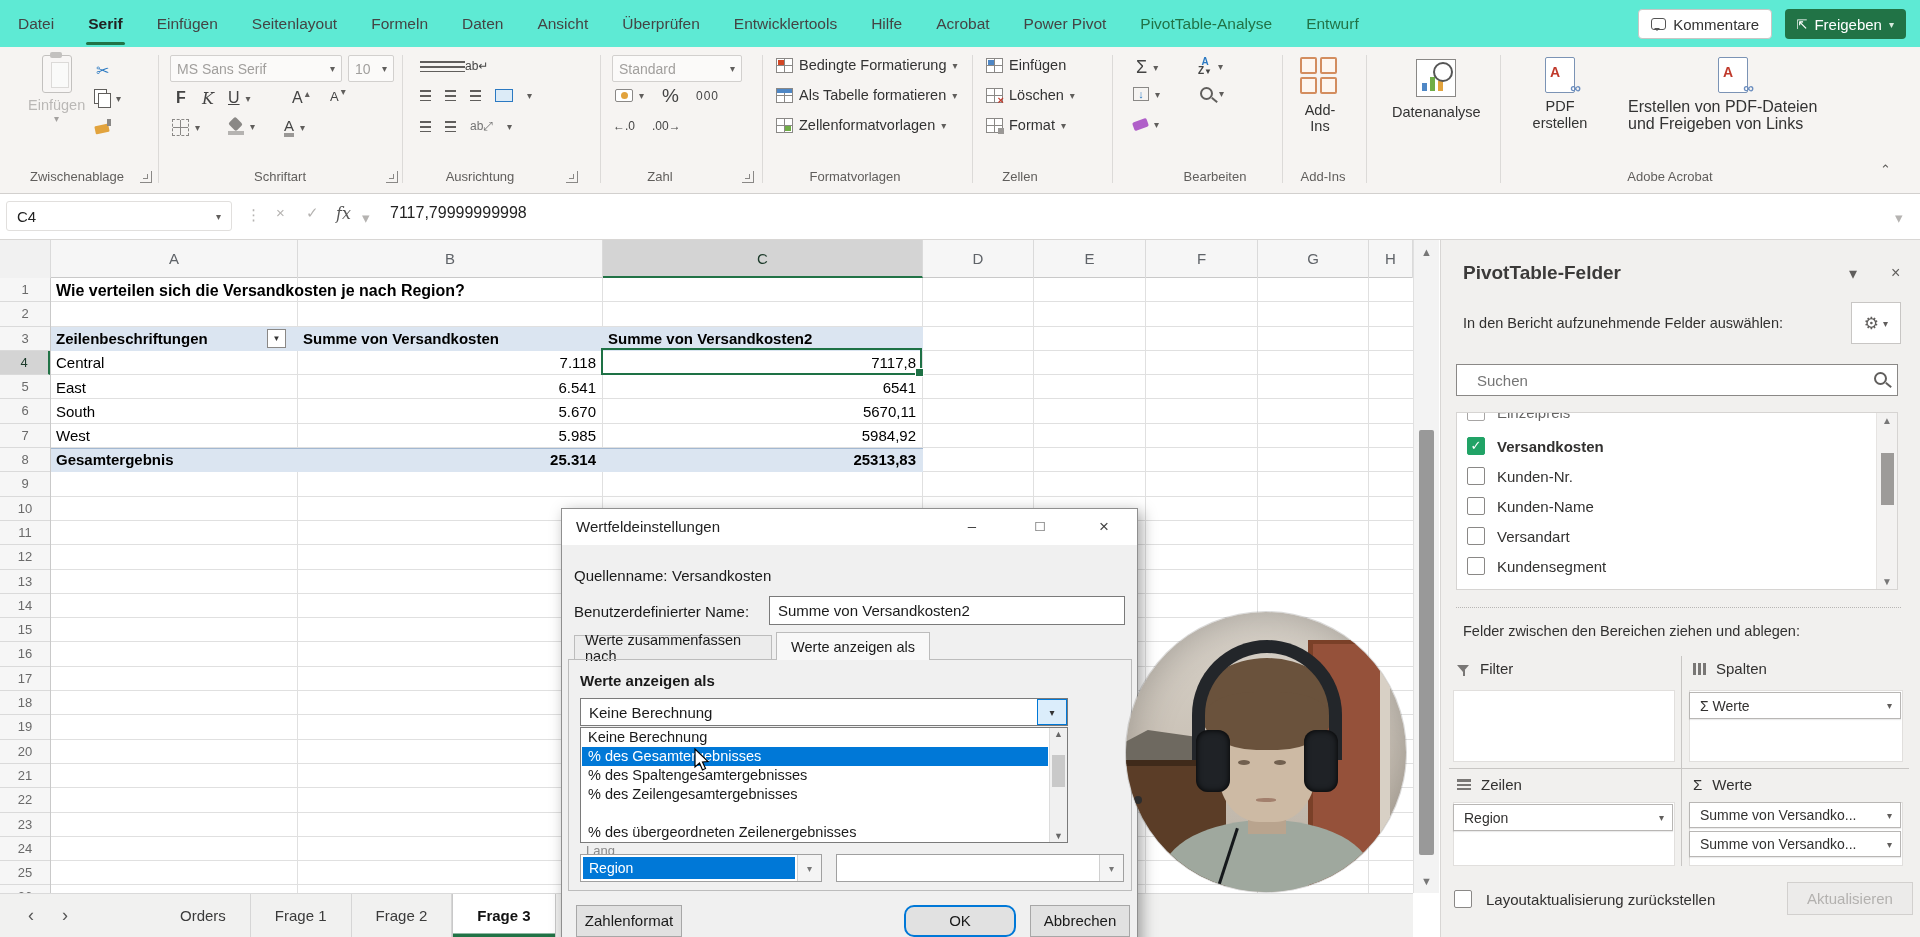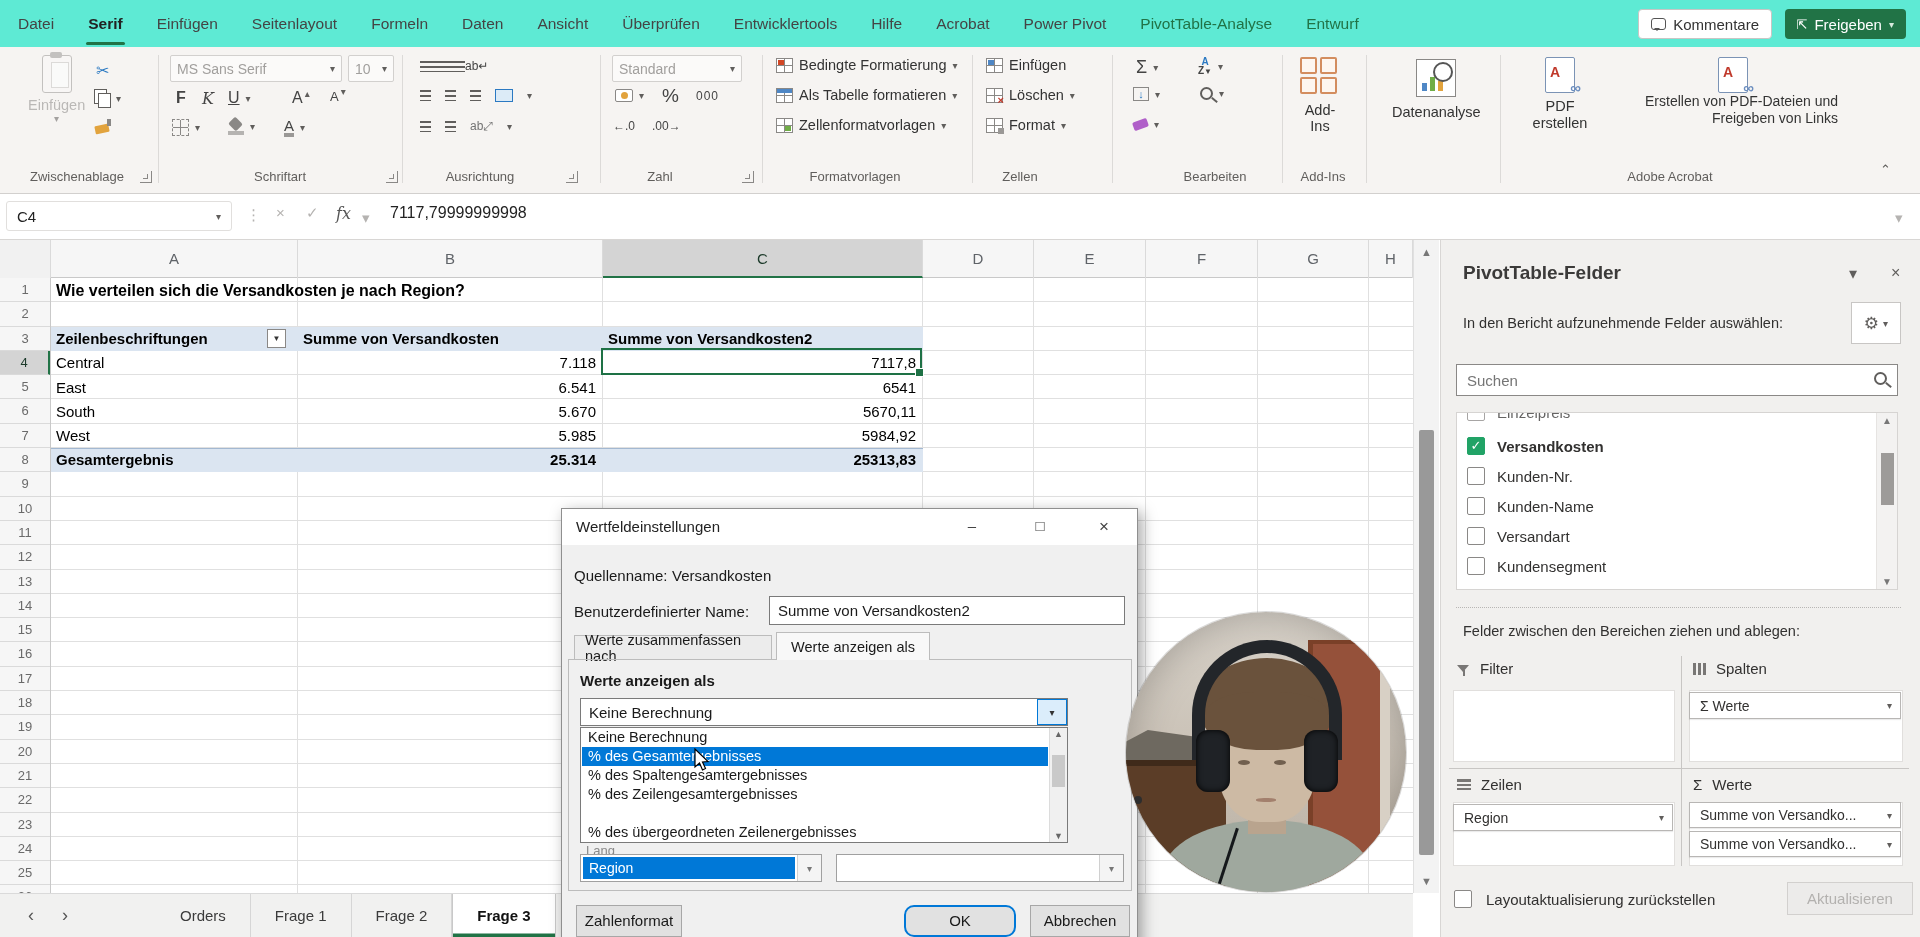--- a/index.html
+++ b/index.html
@@ -122,21 +122,21 @@
   .stab { padding:0 24px; display:flex; align-items:center; font-size:15px; color:#3b3b3b; border-right:1px solid #d6d6d6; }
   .stab.active { background:#fff; font-weight:bold; color:#111; border-right:1px solid #c9c9c9; border-left:1px solid #c9c9c9; box-shadow:inset 0 -3.5px 0 #217346; }
 
   
   .pane { position:absolute; left:1440px; top:240px; width:480px; height:697px; background:#f1f0ee; border-left:1px solid #d8d6d4; font-size:14.5px; color:#323130; }
   .pane-title { position:absolute; left:22px; top:22px; font-size:19px; font-weight:bold; color:#3b3a39; }
   .pane-close, .pane-chev { position:absolute; top:24px; font-size:16px; color:#605e5c; }
   .pane-sub { position:absolute; left:22px; top:74px; width:380px; line-height:19px; }
   .gearbox { position:absolute; left:410px; top:62px; width:50px; height:42px; background:#fff; border:1px solid #c8c6c4; display:flex; align-items:center; justify-content:center; gap:4px; font-size:17px; color:#605e5c; }
   .searchbox { position:absolute; left:15px; top:124px; width:442px; height:32px; background:#fff; border:1px solid #8a8886; display:flex; align-items:center; }
-  .searchbox input { flex:1; border:none; outline:none; font-size:15px; color:#605e5c; padding:0 10px; font-family:"Liberation Sans",sans-serif; background:transparent; }
+  .searchbox input { flex:1; border:none; outline:none; font-size:15px; color:#605e5c; padding:0 20px; font-family:"Liberation Sans",sans-serif; background:transparent; }
   .fieldlist { position:absolute; left:15px; top:172px; width:442px; height:178px; background:#fff; border:1px solid #d6d4d2; overflow:hidden; }
   .frow { position:absolute; left:10px; height:26px; display:flex; align-items:center; gap:12px; }
   .cbx { width:18px; height:18px; border:1.5px solid #8a8886; background:#fff; border-radius:2px; flex:none; }
   .cbx.on { background:#21a366; border-color:#21a366; color:#fff; font-size:13px; line-height:16px; text-align:center; }
   .frow .fname { font-size:15px; }
   .frow.bold .fname { font-weight:bold; }
   .frow.partial { opacity:.75; }
   .flist-scroll { position:absolute; right:0; top:0; bottom:0; width:21px; background:#f3f2f1; border-left:1px solid #e6e4e2; }
   .flist-thumb { position:absolute; left:4px; top:40px; width:13px; height:52px; background:#9d9b99; }
   .dotted { position:absolute; left:15px; top:367px; width:445px; border-top:1px dotted #b8b6b4; }
@@ -421,21 +421,21 @@
       <span class="rbtn-txt" style="margin-top:7px;">Datenanalyse</span>
     </div>
     <div class="gdiv" style="left:1500px;"></div>
 
     <div class="bigbtn" style="left:1524px; top:10px;">
       <span class="ic-pdf"></span>
       <span class="rbtn-txt" style="margin-top:5px; width:72px; text-align:center; white-space:normal; line-height:17px;">PDF erstellen</span>
     </div>
     <div class="bigbtn" style="left:1628px; top:10px;">
       <span class="ic-pdf"></span>
-      <span class="rbtn-txt" style="width:210px; text-align:right; white-space:normal; line-height:17px; font-size:14px;">Erstellen von PDF-Dateien und Freigeben von Links</span>
+      <span class="rbtn-txt" style="margin-top:5px; width:210px; text-align:left; white-space:normal; line-height:17px; font-size:16px;">Erstellen von PDF-Dateien und Freigeben von Links</span>
     </div>
     <div class="glabel" style="left:1610px; width:120px;">Adobe Acrobat</div>
     <div class="abs" style="left:1880px; top:115px; font-size:13px; color:#605e5c;">⌃</div>
   </div>
 
   <div class="fbar">
     <div class="namebox">
       <span>C4</span>
       <span class="chev">▾</span>
     </div>

